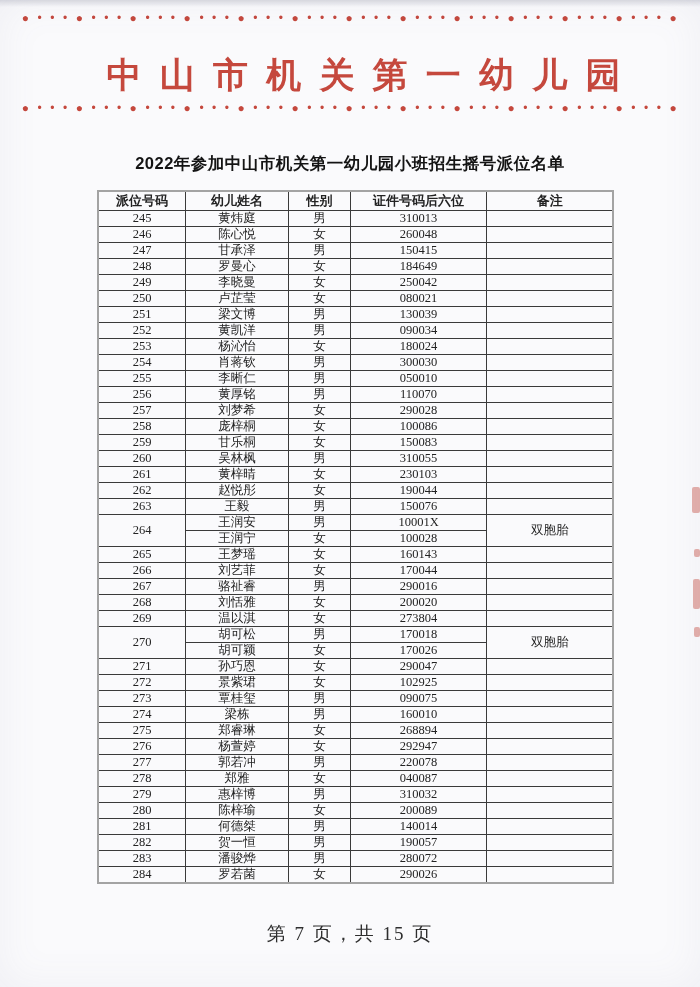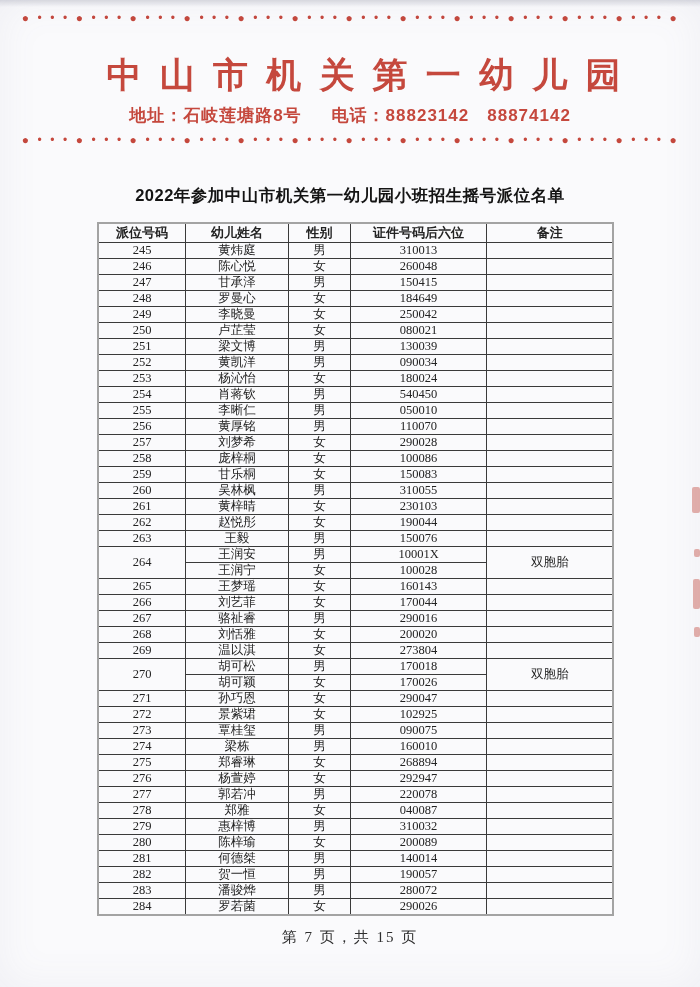--- a/index.html
+++ b/index.html
@@ -44,21 +44,21 @@
   }
   table.roster th,table.roster td{
     border:1px solid #3a3a3a;text-align:center;vertical-align:middle;
     padding:0;height:15px;line-height:15px;font-size:12.5px;overflow:hidden;
   }
   table.roster th{height:18px;font-size:13px;font-weight:600;}
   col.c-no{width:17%;} col.c-name{width:20%;} col.c-gender{width:12%;}
   col.c-id{width:26.5%;} col.c-remark{width:24.5%;}
   .footer{
     position:absolute;left:0;right:0;bottom:40px;text-align:center;
-    font-size:15px;color:#2e2e2e;letter-spacing:2px;
+    font-size:19px;color:#2e2e2e;letter-spacing:2px;
     font-family:"Liberation Serif","DejaVu Serif",serif;
   }
   
   .edge-bleed{position:absolute;right:0;top:487px;width:9px;pointer-events:none;}
   .edge-bleed .blob{
     background:rgba(198,72,60,.42);border-radius:2px;filter:blur(.7px);
     margin-left:auto;
   }
   .edge-bleed .b1{width:8px;height:26px;margin-bottom:36px;}
   .edge-bleed .b2{width:6px;height:8px;margin-bottom:22px;}
@@ -67,24 +67,20 @@
 </style>
 </head>
 <body>
 
 <div class="page">
 
   <div class="dot-rule top" style="color: rgb(197, 72, 61);">● • • • ● • • • ● • • • ● • • • ● • • • ● • • • ● • • • ● • • • ● • • • ● • • • ● • • • ● • • • ●</div>
 
   <div class="letterhead">
     <div class="school-name" style="color: rgb(197, 72, 61); padding-left: 27px;">中山市机关第一幼儿园</div>
-    <div class="contact-line" style="color: rgb(197, 72, 61);">
-      <span>地址：石岐莲塘路8号</span>
-      <span>电话：88823142　88874142</span>
-    </div>
     <div class="dot-rule bottom" style="color: rgb(197, 72, 61);">● • • • ● • • • ● • • • ● • • • ● • • • ● • • • ● • • • ● • • • ● • • • ● • • • ● • • • ● • • • ●</div>
   </div>
 
   <div class="doc-title">2022年参加中山市机关第一幼儿园小班招生摇号派位名单</div>
 
   <table class="roster">
     <colgroup>
       <col class="c-no">
         <col class="c-name">
         <col class="c-gender">
@@ -161,21 +157,21 @@
           <td>253</td>
           <td>杨沁怡</td>
           <td>女</td>
           <td>180024</td>
           <td></td>
         </tr>
         <tr>
           <td>254</td>
           <td>肖蒋钦</td>
           <td>男</td>
-          <td>540450</td>
+          <td>300030</td>
           <td></td>
         </tr>
         <tr>
           <td>255</td>
           <td>李晰仁</td>
           <td>男</td>
           <td>050010</td>
           <td></td>
         </tr>
         <tr>

